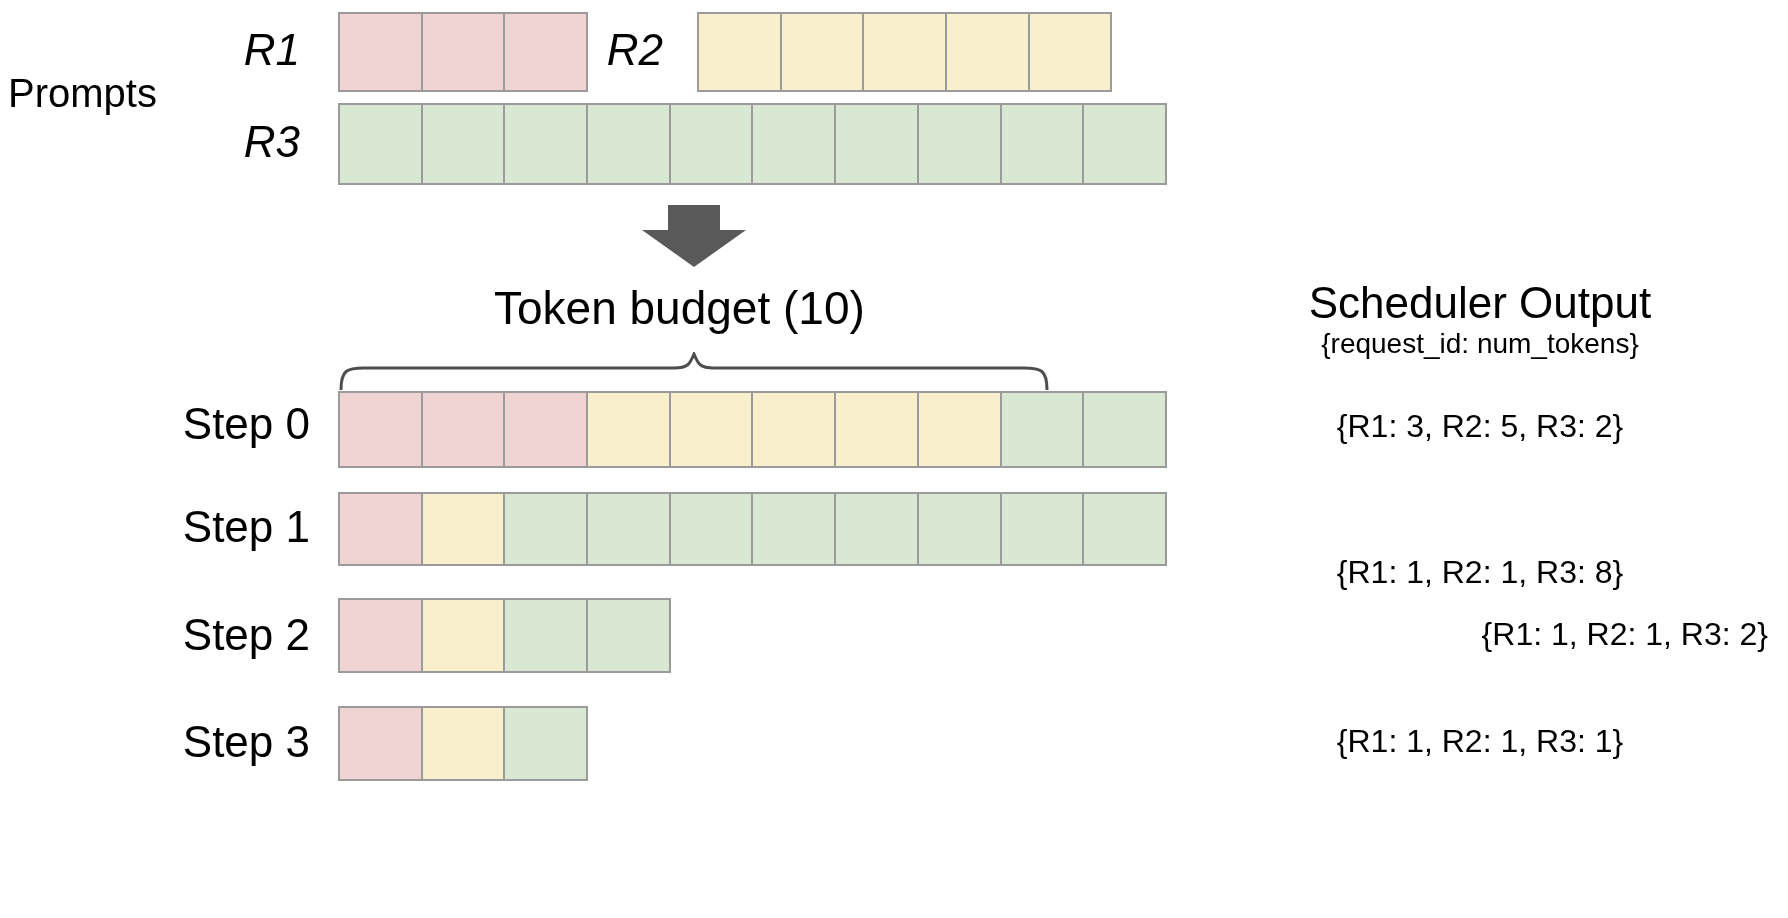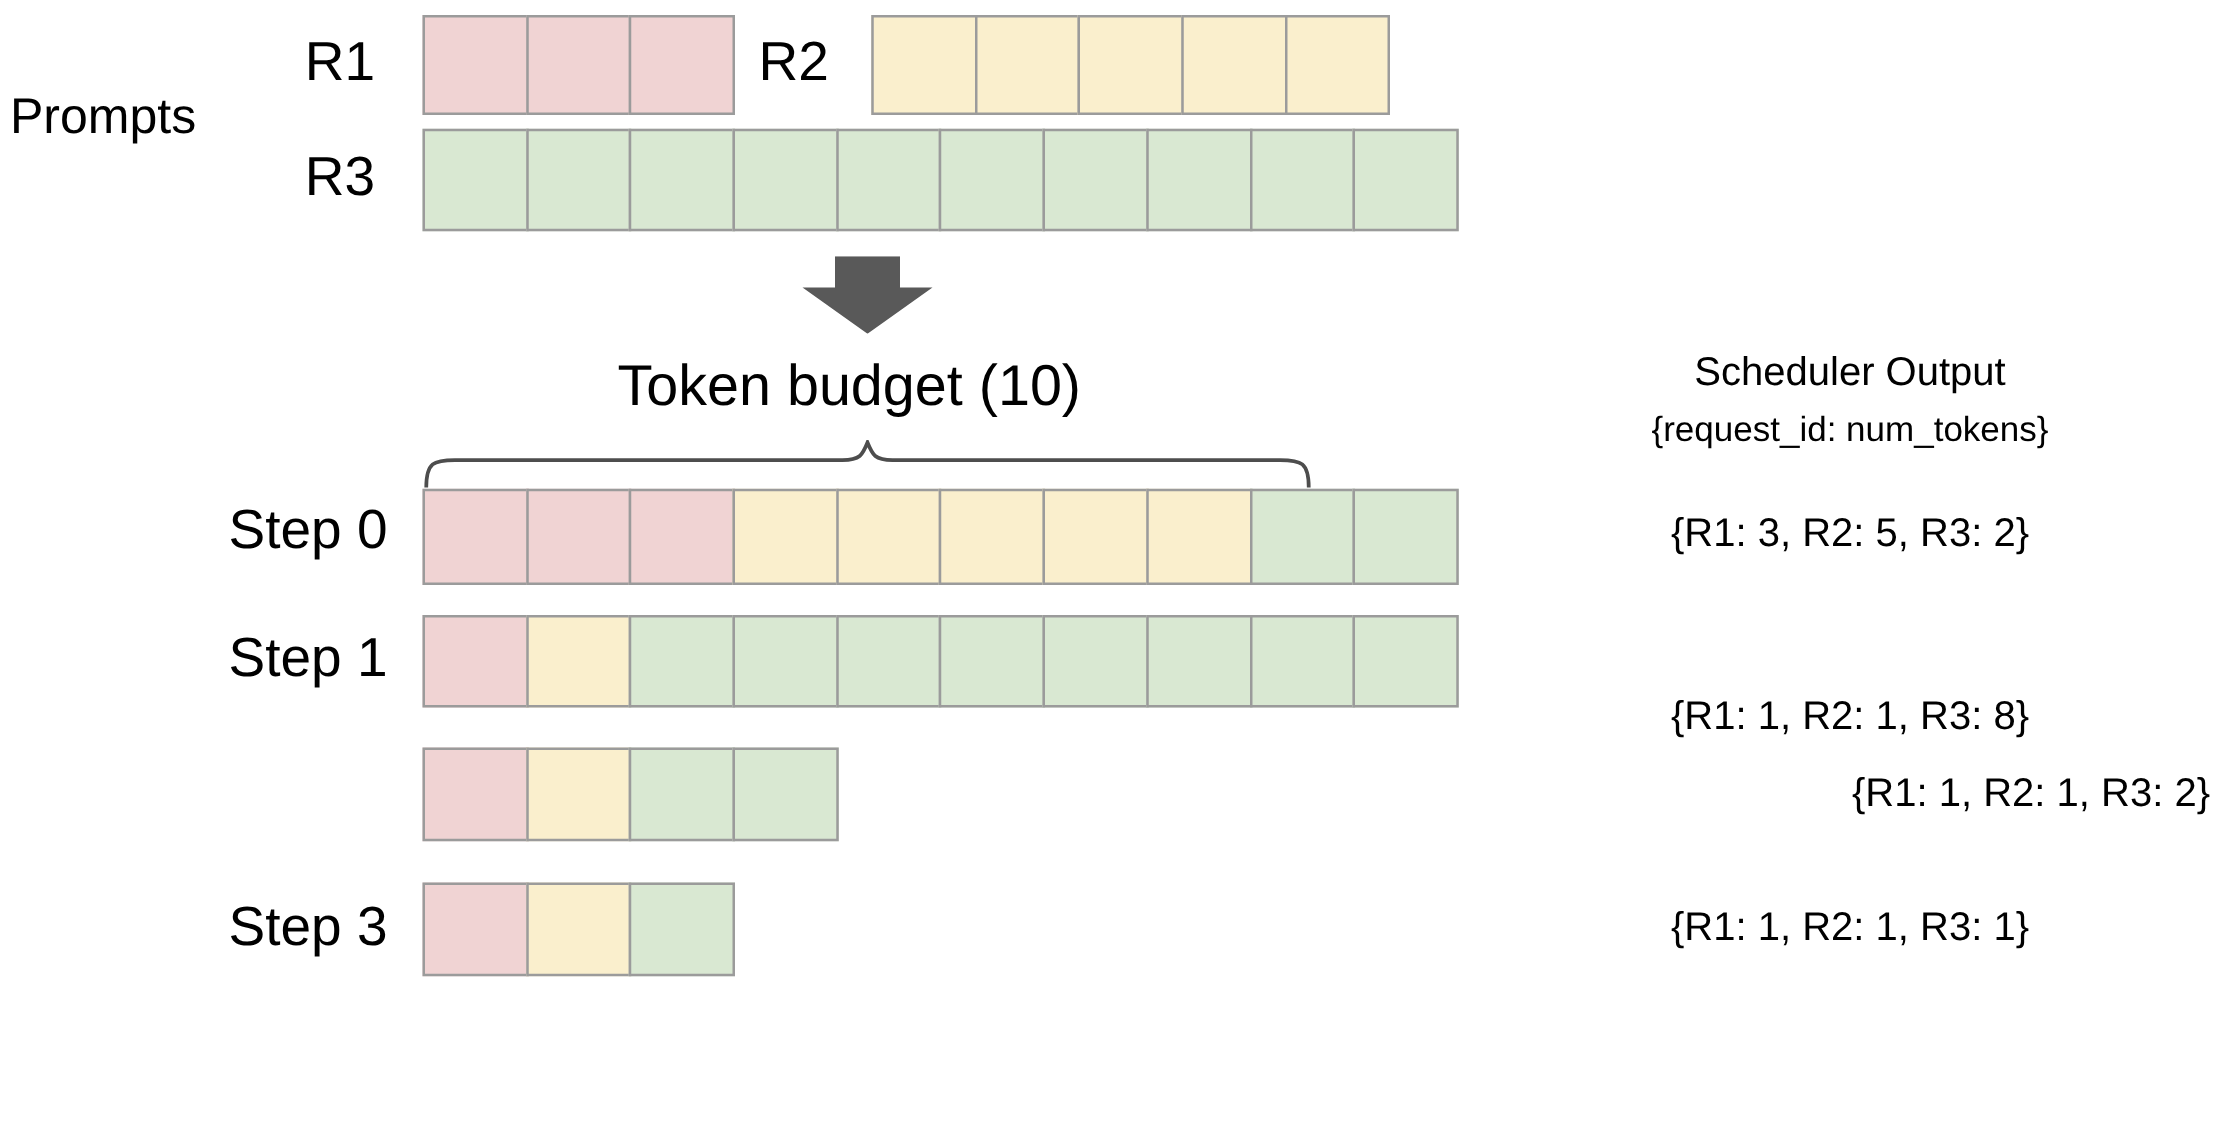--- a/index.html
+++ b/index.html
@@ -45,32 +45,33 @@
     line-height: 1;
   }
   .lbl-prompts {
     font-size: 40px;
     left: 8px;
     top: 73px;
   }
   .lbl-req {
     font-size: 44px;
     text-align: right;
+    font-style: italic;
   }
   .lbl-step {
     font-size: 44px;
     text-align: right;
   }
   .lbl-budget {
     font-size: 46px;
     left: 494px;
     top: 285px;
   }
   .lbl-sched-title {
-    font-size: 32px;
+    font-size: 44px;
     left: 1192px;
     top: 281px;
     width: 576px;
     text-align: center;
   }
   .lbl-sched-sub {
     font-size: 28px;
     left: 1192px;
     top: 330px;
     width: 576px;
@@ -173,20 +174,21 @@
       <div class="cell c-green" style="width: 84.7px;"></div>
       <div class="cell c-green" style="width: 84.7px;"></div>
       <div class="cell c-green" style="width: 84.7px;"></div>
       <div class="cell c-green" style="width: 84.7px;"></div>
       <div class="cell c-green" style="width: 84.7px;"></div>
       <div class="cell c-green" style="width: 84.7px;"></div>
       <div class="cell c-green" style="width: 84.7px;"></div>
       <div class="cell c-green" style="width: 84.7px;"></div>
     </div>
 
+  <div class="lbl lbl-step" style="left:160px; top:613px; width:150px;">Step 2</div>
   <div class="token-row" id="row-step-2" style="left: 338px; top: 598px; height: 75px; width: 338.8px;">
       <div class="cell c-pink" style="width: 84.7px;"></div>
       <div class="cell c-yellow" style="width: 84.7px;"></div>
       <div class="cell c-green" style="width: 84.7px;"></div>
       <div class="cell c-green" style="width: 84.7px;"></div>
     </div>
 
   <div class="lbl lbl-step" style="left:160px; top:720px; width:150px;">Step 3</div>
   <div class="token-row" id="row-step-3" style="left: 338px; top: 706px; height: 75px; width: 254.1px;">
       <div class="cell c-pink" style="width: 84.7px;"></div>

